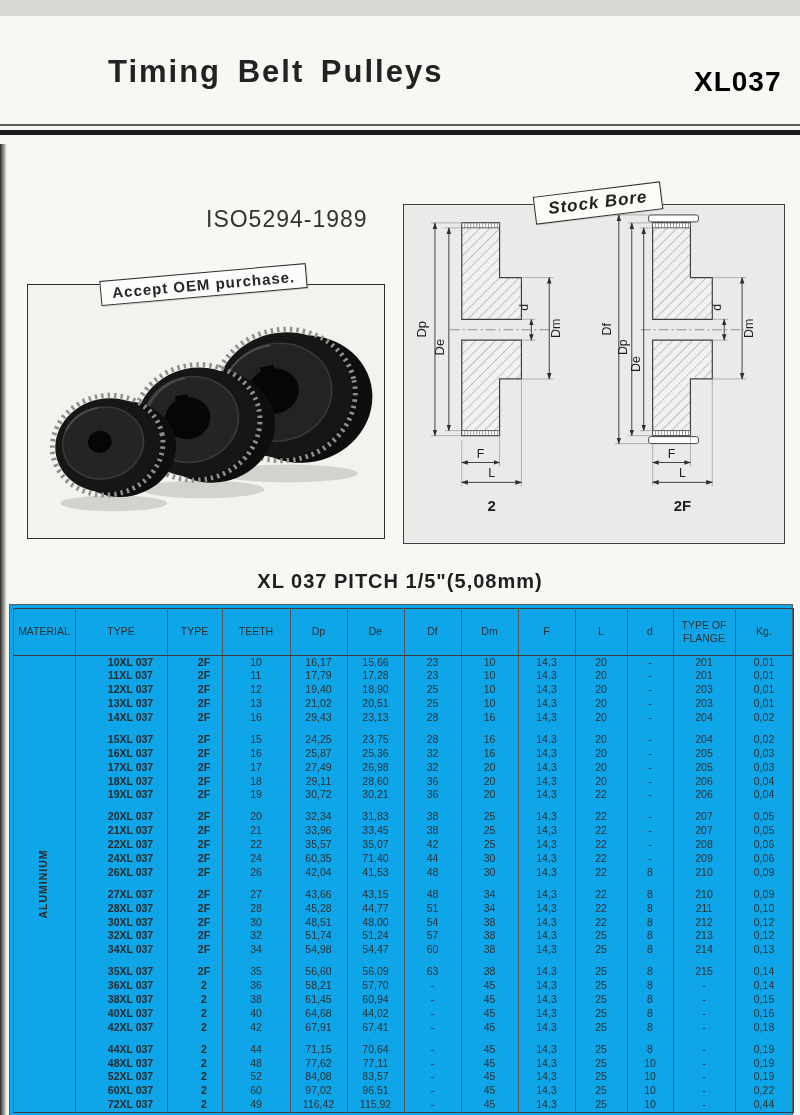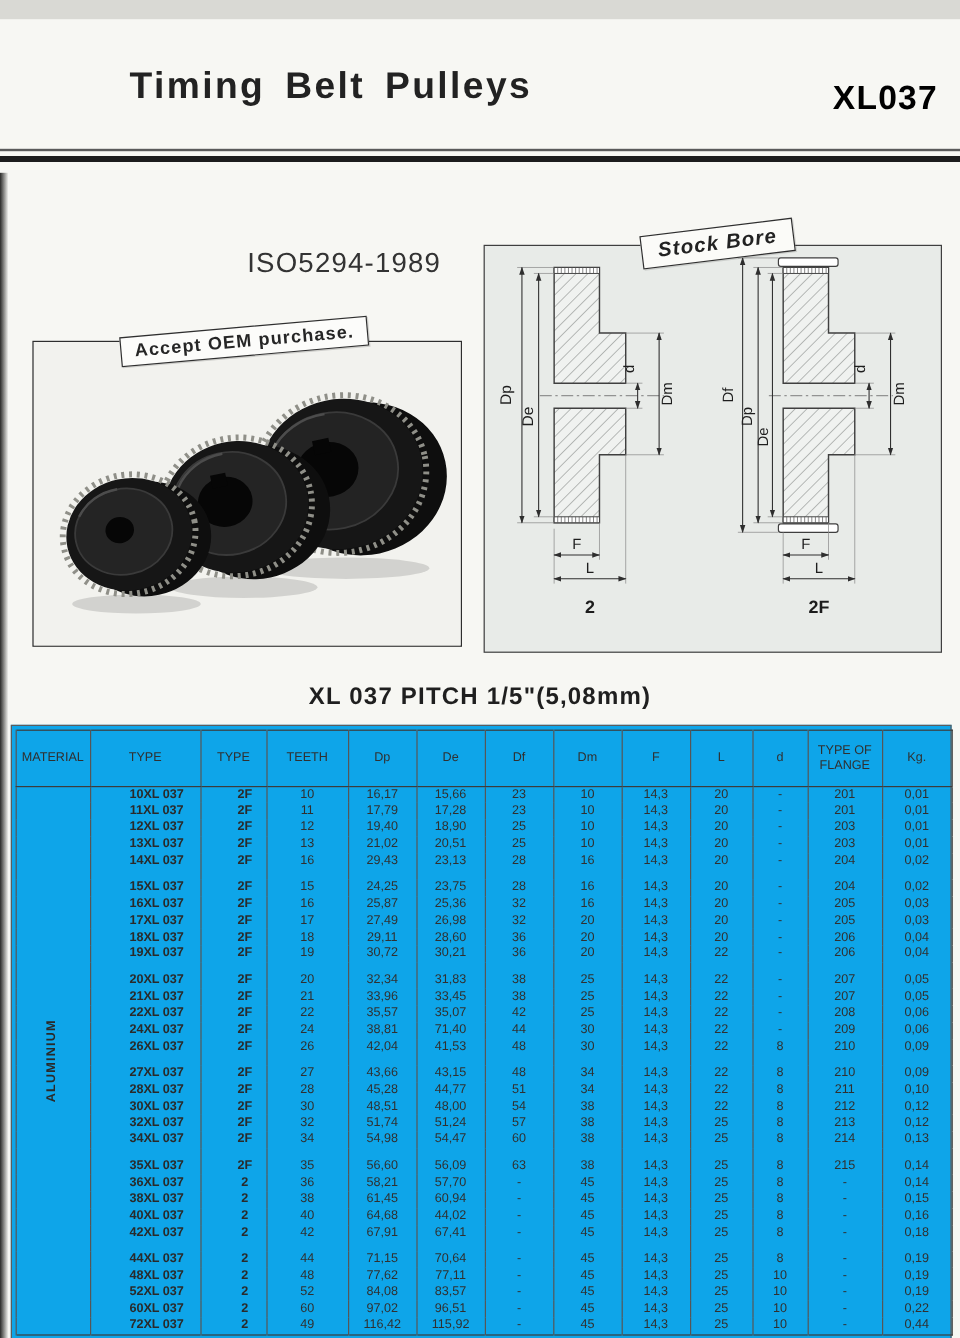--- a/index.html
+++ b/index.html
@@ -449,21 +449,21 @@
             <td class="c7">14,3</td>
             <td class="c8">22</td>
             <td class="c9">-</td>
             <td class="c10">208</td>
             <td class="c11">0,06</td>
           </tr>
           <tr>
             <td class="c0">24XL 037</td>
             <td class="c1">2F</td>
             <td class="c2">24</td>
-            <td class="c3">38,81</td>
+            <td class="c3">60,35</td>
             <td class="c4">71,40</td>
             <td class="c5">44</td>
             <td class="c6">30</td>
             <td class="c7">14,3</td>
             <td class="c8">22</td>
             <td class="c9">-</td>
             <td class="c10">209</td>
             <td class="c11">0,06</td>
           </tr>
           <tr>

